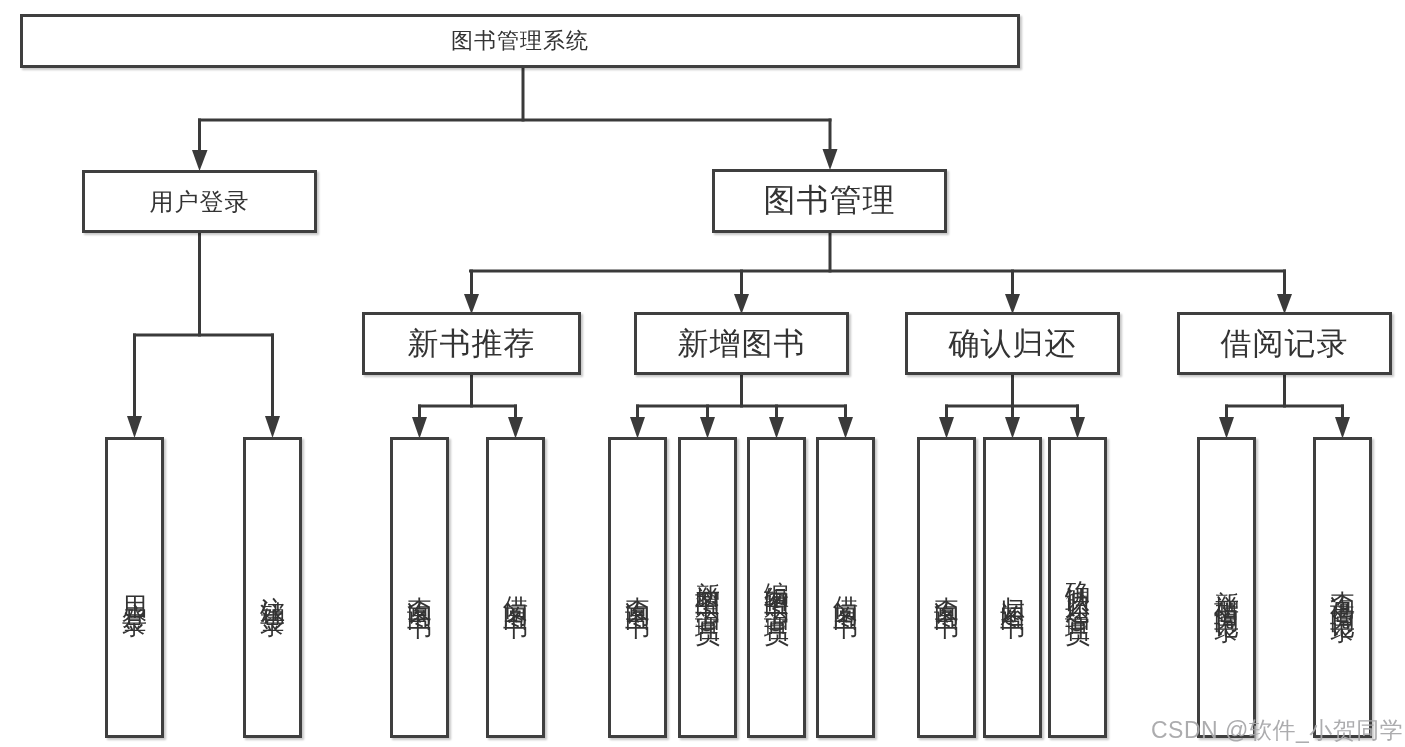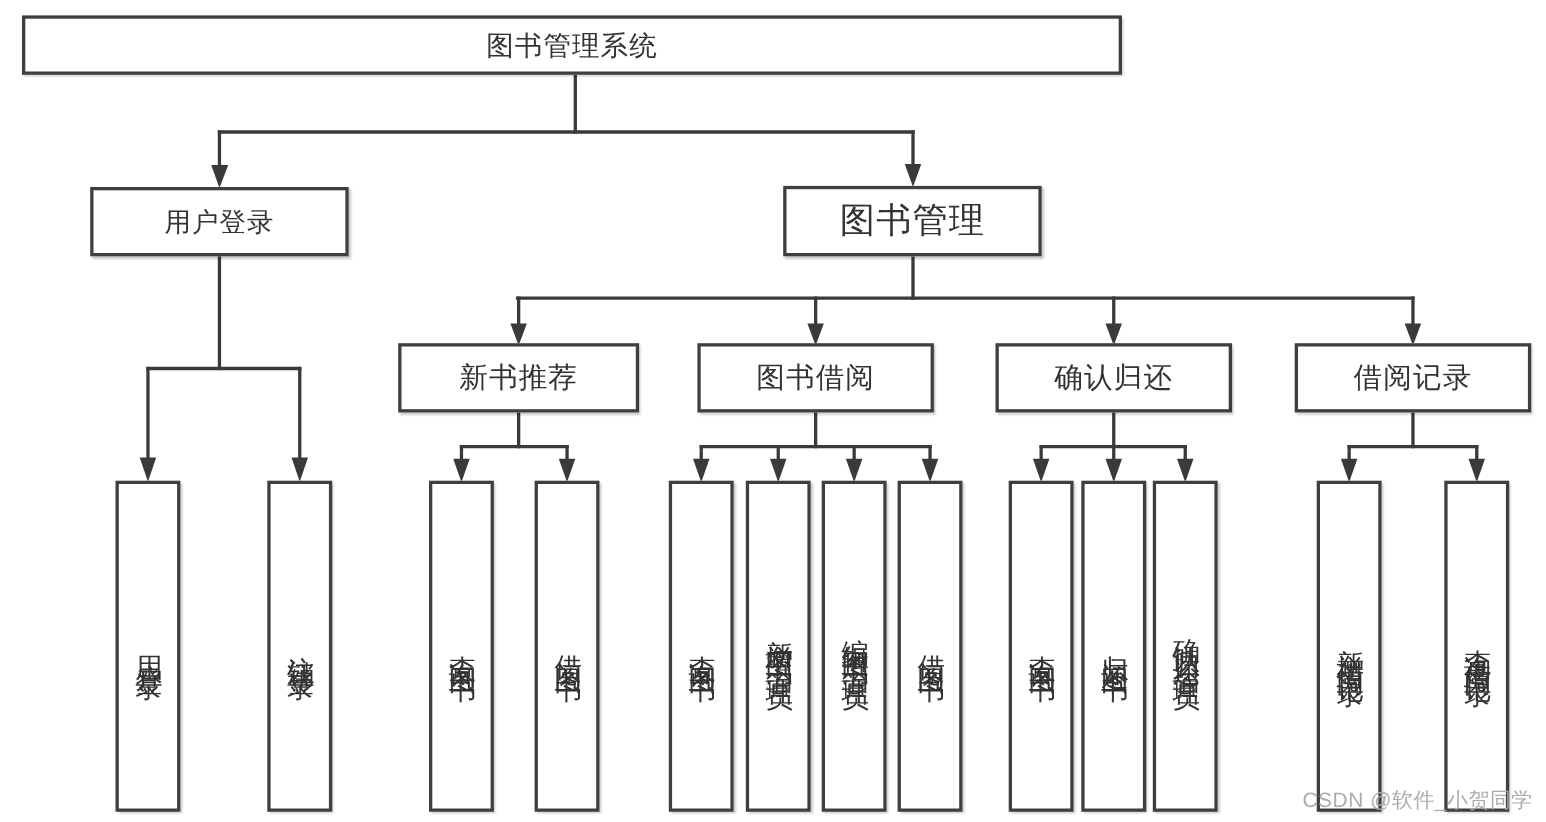--- a/index.html
+++ b/index.html
@@ -7,44 +7,44 @@
     position:relative;width:1405px;height:747px;background:#ffffff;
     font-family:"Liberation Sans",sans-serif;color:#333;overflow:hidden;
   }
   .connectors{position:absolute;left:0;top:0;z-index:1;}
   .node{
     position:absolute;box-sizing:border-box;background:#fff;
     border:3px solid #3f3f3f;display:flex;align-items:center;justify-content:center;
     box-shadow:2px 2px 2px rgba(0,0,0,0.22);z-index:2;color:#333;
   }
   
-  .root{left:20px;top:14px;width:1000px;height:54px;font-size:25px;letter-spacing:1px;}
+  .root{left:20px;top:14px;width:1000px;height:54px;font-size:22px;letter-spacing:1px;}
   
   .l1-user{left:82px;top:170px;width:235px;height:63px;font-size:24px;letter-spacing:1px;}
   .l1-book{left:712px;top:169px;width:235px;height:64px;font-size:32px;letter-spacing:1px;}
   
-  .group{top:312px;height:63px;font-size:26px;letter-spacing:1px;}
+  .group{top:312px;height:63px;font-size:31px;letter-spacing:1px;}
   .g0{left:362px;width:219px;}
   .g1{left:634px;width:215px;}
   .g2{left:905px;width:215px;}
   .g3{left:1177px;width:215px;}
   
   .leaf{
     top:437px;width:59px;height:301px;
     writing-mode:vertical-rl;text-orientation:mixed;
     font-size:25px;letter-spacing:6px;line-height:1;
   }
   .a1{left:105px;} .a2{left:243px;}
   .b1{left:390px;} .b2{left:486px;}
   .c1{left:608px;} .c2{left:678px;} .c3{left:747px;} .c4{left:816px;}
   .d1{left:917px;} .d2{left:983px;} .d3{left:1048px;}
   .e1{left:1197px;} .e2{left:1313px;}
   .watermark{
-    position:absolute;left:1184px;top:715px;z-index:5;
-    font-size:19px;color:rgba(168,168,170,0.95);white-space:nowrap;letter-spacing:0.5px;
+    position:absolute;left:1151px;top:715px;z-index:5;
+    font-size:23px;color:rgba(168,168,170,0.95);white-space:nowrap;letter-spacing:0.5px;
   }
 </style>
 </head>
 <body>
 
 <div class="canvas">
 
   <svg class="connectors" width="1405" height="747" viewBox="0 0 1405 747" stroke="#3a3a3a" stroke-width="3" fill="#3a3a3a">
 
     <g>
@@ -129,21 +129,21 @@
     <span>用户登录</span>
   </div>
   <div class="node l1-book">
     <span>图书管理</span>
   </div>
 
   <div class="node group g0">
     <span>新书推荐</span>
   </div>
   <div class="node group g1">
-    <span>图书借阅</span>
+    <span>新增图书</span>
   </div>
   <div class="node group g2">
     <span>确认归还</span>
   </div>
   <div class="node group g3">
     <span>借阅记录</span>
   </div>
 
   <div class="node leaf a1">
     <span>用户登录</span>

